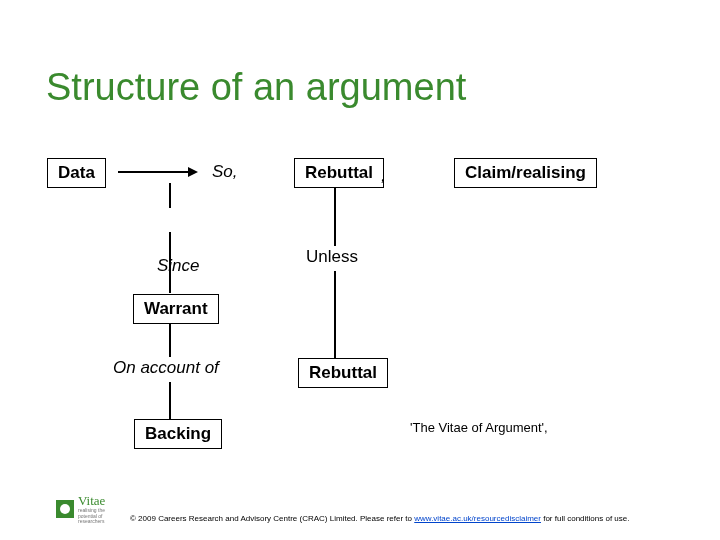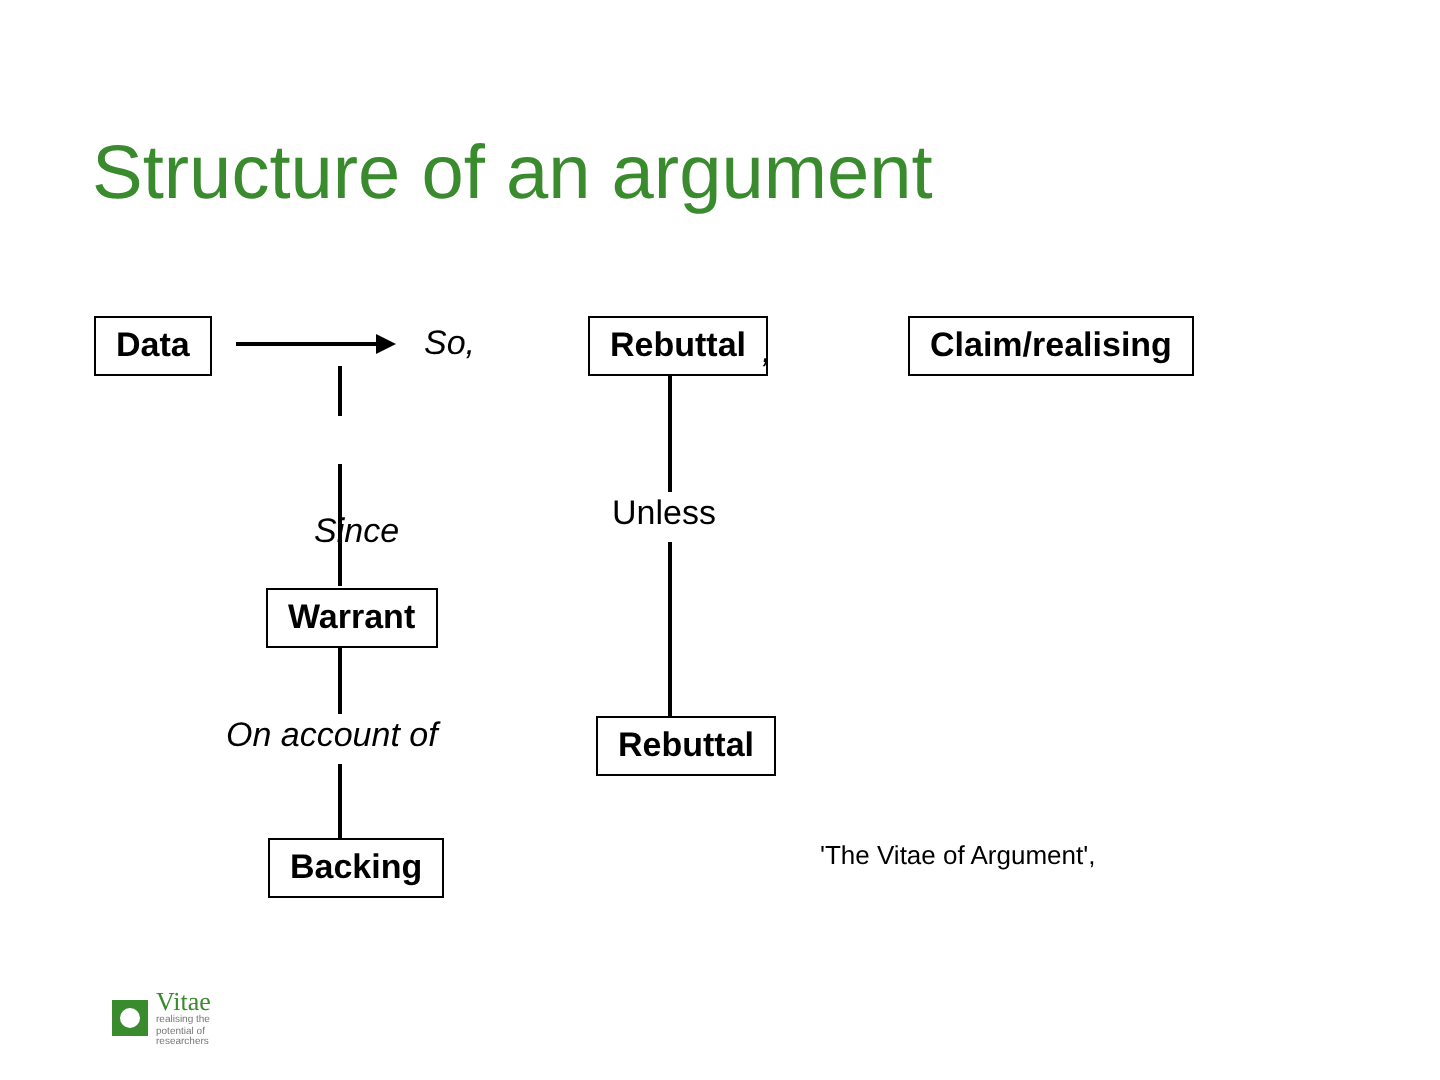--- a/index.html
+++ b/index.html
@@ -135,13 +135,16 @@
   <div>'The Vitae of Argument',</div>
 </div>
 
 <div class="logo">
   <div class="logo-mark"></div>
   <div class="logo-text">Vitae</div>
   <div class="logo-sub">realising the potential of researchers</div>
 </div>
 
 <div class="footer">
+  <div>
+    <span>© 2009 Careers Research and Advisory Centre (CRAC) Limited. Please refer to </span><span class="footer-link">www.vitae.ac.uk/resourcedisclaimer</span><span> for full conditions of use.</span>
+  </div>
 </div>
 
 </body></html>

